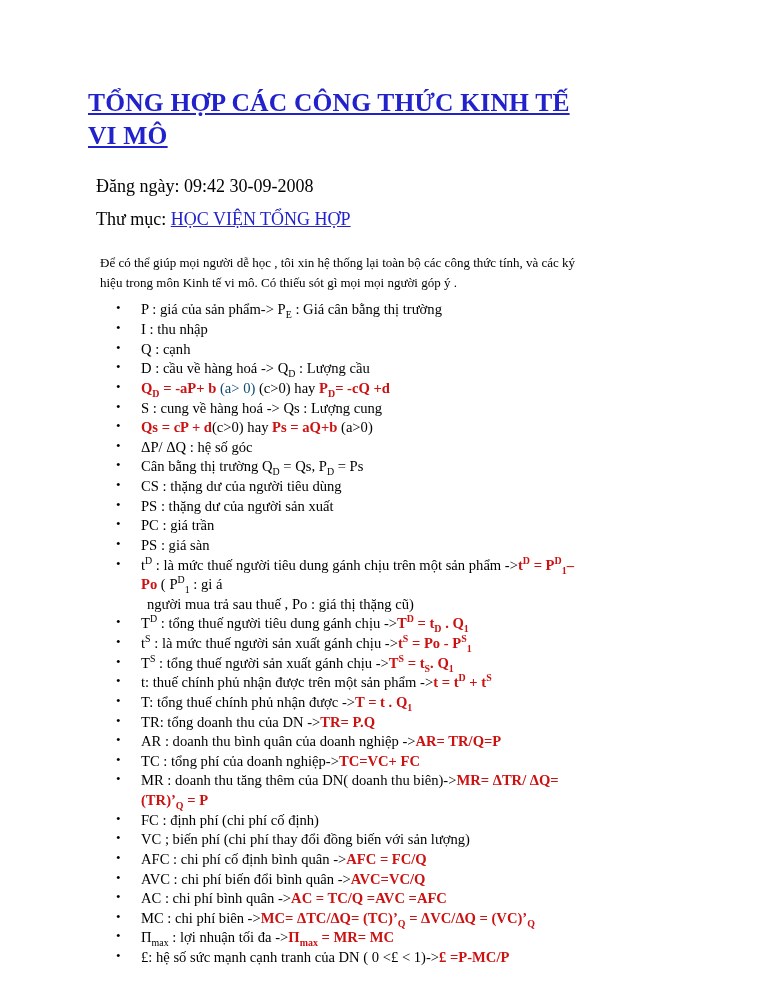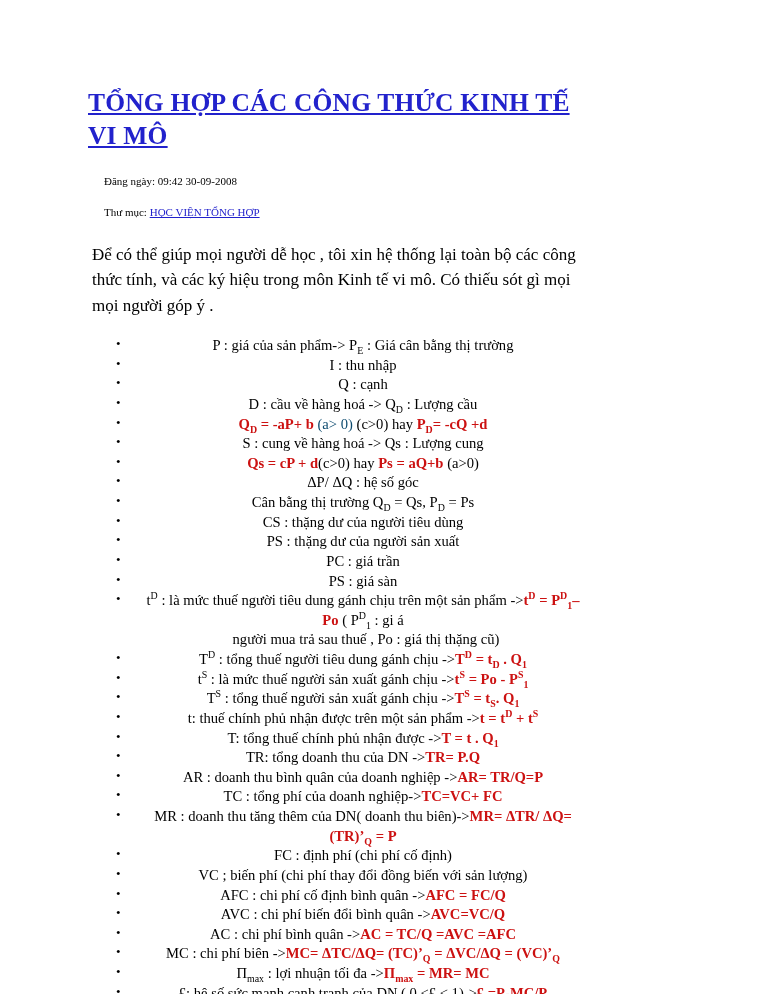--- a/index.html
+++ b/index.html
@@ -27,39 +27,38 @@
     font-size: 25.5px;
     font-weight: bold;
     color: #2222cc;
     text-decoration: underline;
     line-height: 1.30;
     letter-spacing: 0.2px;
     margin: 0 0 22px 0;
     max-width: 560px;
   }
   .meta-line {
-    font-size: 11px;
+    font-size: 18px;
     line-height: 1.38;
-    margin: 16px;
+    margin: 8px;
   }
   .meta-link {
     color: #2222cc;
     text-decoration: underline;
   }
   .intro {
-    font-size: 17px;
+    font-size: 13px;
     line-height: 1.52;
-    margin: 21px 0 0 4px;
+    margin: 21px 0 0 12px;
     max-width: 580px;
   }
   ul.formula-list {
     list-style: none;
-    margin: 17px 0 0 0;
+    margin: 8px 0 0 0;
     padding: 0 0 0 26px;
-    text-align: center;
   }
   ul.formula-list > li {
     position: relative;
     font-size: 14.6px;
     line-height: 1.345;
     padding-left: 27px;
     margin: 0;
   }
   ul.formula-list > li::before {
     content: "\2022";

